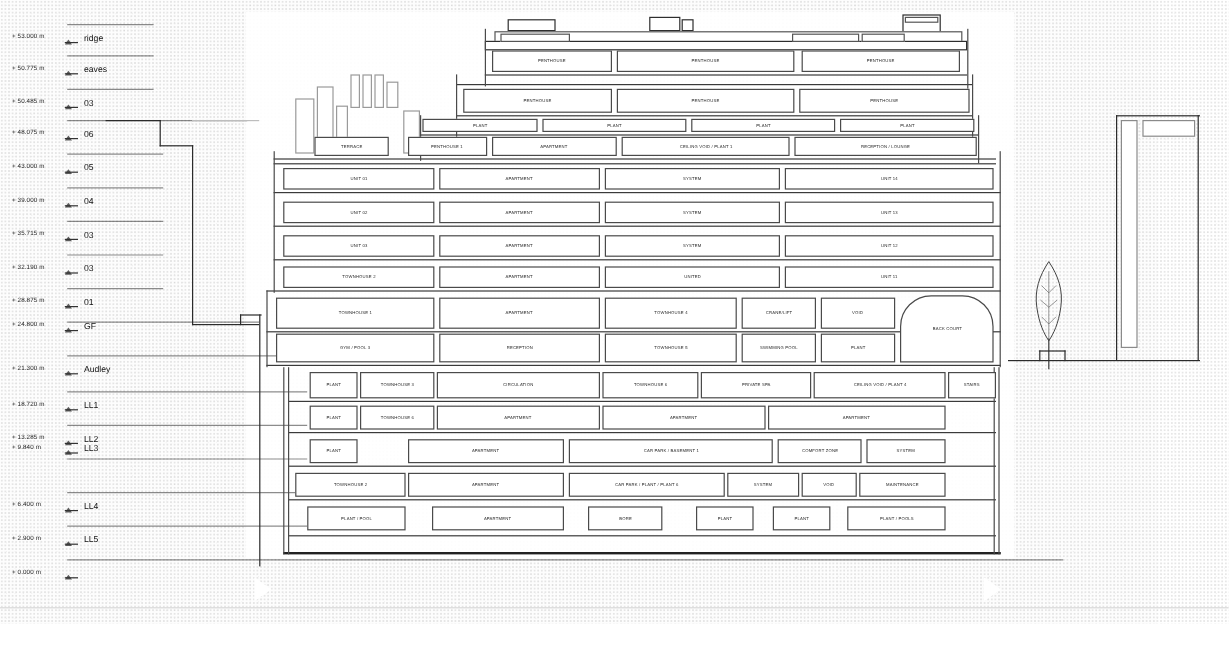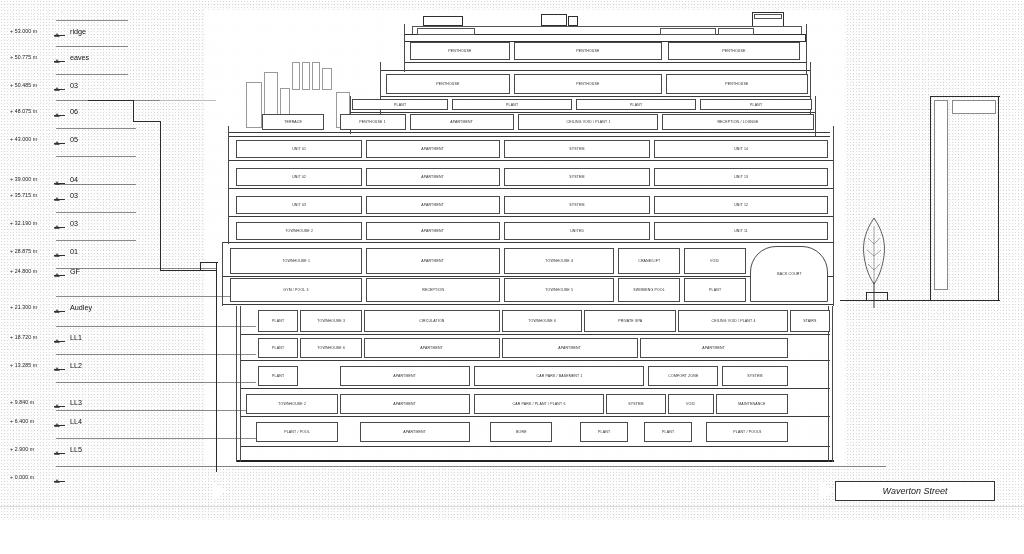--- a/index.html
+++ b/index.html
@@ -106,21 +106,21 @@
       <div class="lvl" style="top:94px">
         <span class="elev">+ 48.075 m</span>
         <span class="tick"></span>
         <span class="name">06</span>
       </div>
       <div class="lvl" style="top:122px">
         <span class="elev">+ 43.000 m</span>
         <span class="tick"></span>
         <span class="name">05</span>
       </div>
-      <div class="lvl" style="top:162px">
+      <div class="lvl" style="top:150px">
         <span class="elev">+ 39.000 m</span>
         <span class="tick"></span>
         <span class="name">04</span>
       </div>
       <div class="lvl" style="top:178px">
         <span class="elev">+ 35.715 m</span>
         <span class="tick"></span>
         <span class="name">03</span>
       </div>
       <div class="lvl" style="top:206px">
@@ -146,21 +146,21 @@
       <div class="lvl" style="top:320px">
         <span class="elev">+ 18.720 m</span>
         <span class="tick"></span>
         <span class="name">LL1</span>
       </div>
       <div class="lvl" style="top:348px">
         <span class="elev">+ 13.285 m</span>
         <span class="tick"></span>
         <span class="name">LL2</span>
       </div>
-      <div class="lvl" style="top:385px">
+      <div class="lvl" style="top:356px">
         <span class="elev">+ 9.840 m</span>
         <span class="tick"></span>
         <span class="name">LL3</span>
       </div>
       <div class="lvl" style="top:404px">
         <span class="elev">+ 6.400 m</span>
         <span class="tick"></span>
         <span class="name">LL4</span>
       </div>
       <div class="lvl" style="top:432px">
@@ -492,22 +492,19 @@
       <div class="gline" style="left:930px;top:96px;width:1px;height:204px;"></div>
       <div class="gline" style="left:930px;top:96px;width:70px;height:1px;"></div>
       <div class="thin" style="left:934px;top:100px;width:14px;height:190px;border-color:#8a8a8a;"></div>
       <div class="thin" style="left:952px;top:100px;width:44px;height:14px;border-color:#8a8a8a;"></div>
       <div class="gline" style="left:998px;top:96px;width:1px;height:204px;"></div>
     </div>
 
     <div id="band">
       <div class="arrowR" style="left:212px;"></div>
       <div class="arrowR" style="left:820px;"></div>
-      <div class="seg" style="left:835px;width:160px;">
-        <span>Waverton Street</span>
-      </div>
     </div>
 
   </div>
 
   <div id="hairline"></div>
 
 </div>
 
 </body></html>

